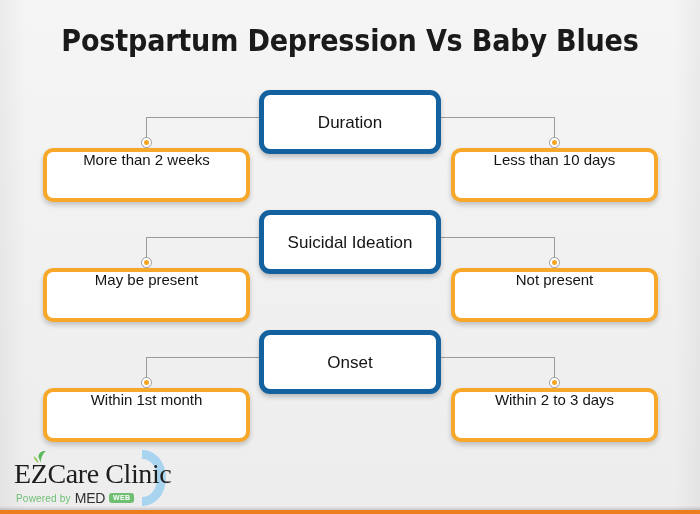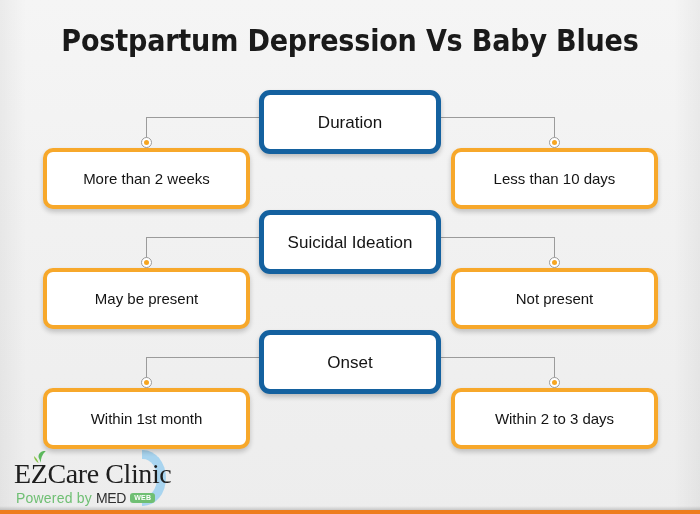--- a/index.html
+++ b/index.html
@@ -82,28 +82,28 @@
     color: #141414;
     line-height: 1;
     white-space: nowrap;
   }
 
   
   .side-box {
     position: absolute;
     top: 63px;
     width: 207px;
-    height: 61px;
+    height: 54px;
     box-sizing: border-box;
     background: #ffffff;
     border: 4px solid #f7a82b;
     border-radius: 10px;
     box-shadow: 0 3px 5px rgba(0,0,0,.20);
     display: flex;
-    align-items: center;
+    align-items: flex-start;
     justify-content: center;
     z-index: 4;
   }
   .side-box.left  { left: 43px; }
   .side-box.right { left: 451px; }
   .side-box .label {
     font-size: 15px;
     color: #141414;
     line-height: 1;
     white-space: nowrap;
@@ -206,21 +206,21 @@
   #logo-powered {
     position: absolute;
     left: 2px;
     top: 42px;
     display: flex;
     align-items: center;
     gap: 4px;
     white-space: nowrap;
   }
   #logo-powered .pw-text {
-    font-size: 14px;
+    font-size: 10px;
     color: #6fbf73;
     letter-spacing: .2px;
     text-align: right;
   }
   #logo-powered .pw-med {
     font-size: 14px;
     font-weight: normal;
     color: #2f2f2f;
     letter-spacing: -.3px;
   }

